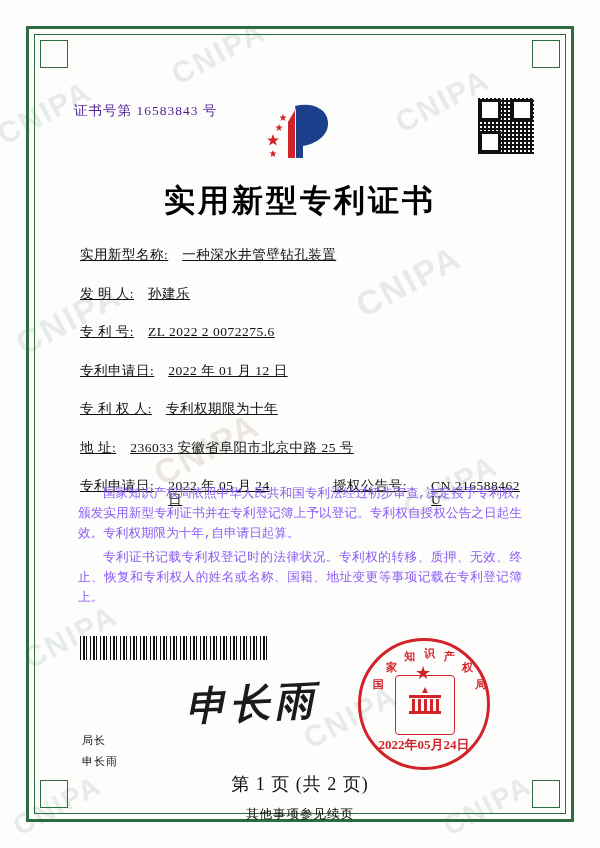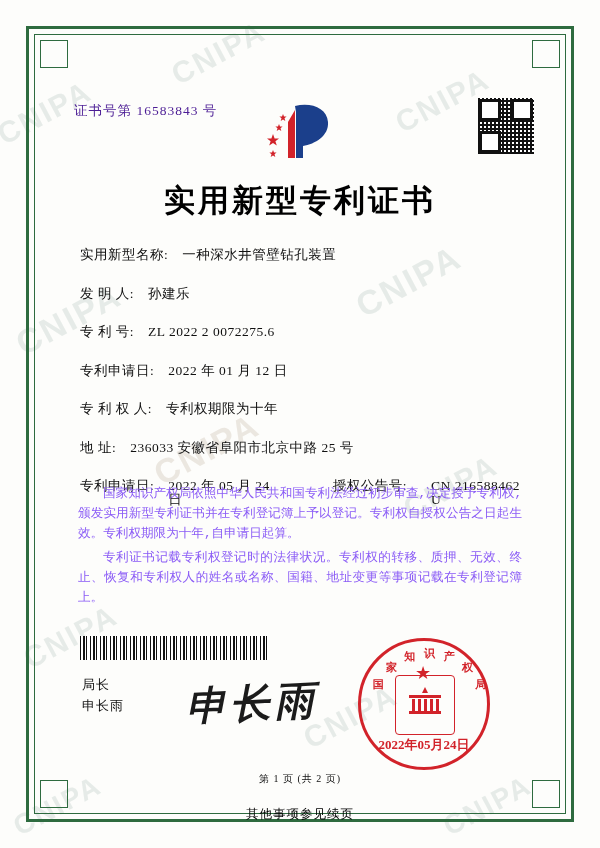--- a/index.html
+++ b/index.html
@@ -137,20 +137,21 @@
 
   
   .fields {
     position: absolute;
     left: 80px;
     top: 248px;
     width: 450px;
     font-size: 13.5px;
     line-height: 1;
     color: #111;
+    text-decoration: underline;
   }
   .row {
     display: flex;
     align-items: baseline;
     margin-bottom: 25px;
   }
   .row .label {
     white-space: nowrap;
     letter-spacing: 0.5px;
   }
@@ -199,22 +200,22 @@
       repeating-linear-gradient(90deg,
         #111 0 1px, #fff 1px 3px,
         #111 3px 5px, #fff 5px 6px,
         #111 6px 7px, #fff 7px 10px);
   }
 
   
   .sig-label {
     position: absolute;
     left: 82px;
-    top: 674px;
-    font-size: 13px;
+    top: 730px;
+    font-size: 11px;
     line-height: 21px;
     letter-spacing: 1px;
     color: #111;
   }
   .sig-script {
     position: absolute;
     left: 186px;
     top: 676px;
     font-size: 40px;
     font-family: "Liberation Serif", serif;
@@ -286,21 +287,21 @@
     font-weight: bold;
   }
 
   
   .page-no {
     position: absolute;
     left: 0;
     top: 772px;
     width: 100%;
     text-align: center;
-    font-size: 10px;
+    font-size: 18px;
     color: #111;
     letter-spacing: 1px;
   }
   .footer-note {
     position: absolute;
     left: 0;
     top: 806px;
     width: 100%;
     text-align: center;
     font-size: 12.5px;

